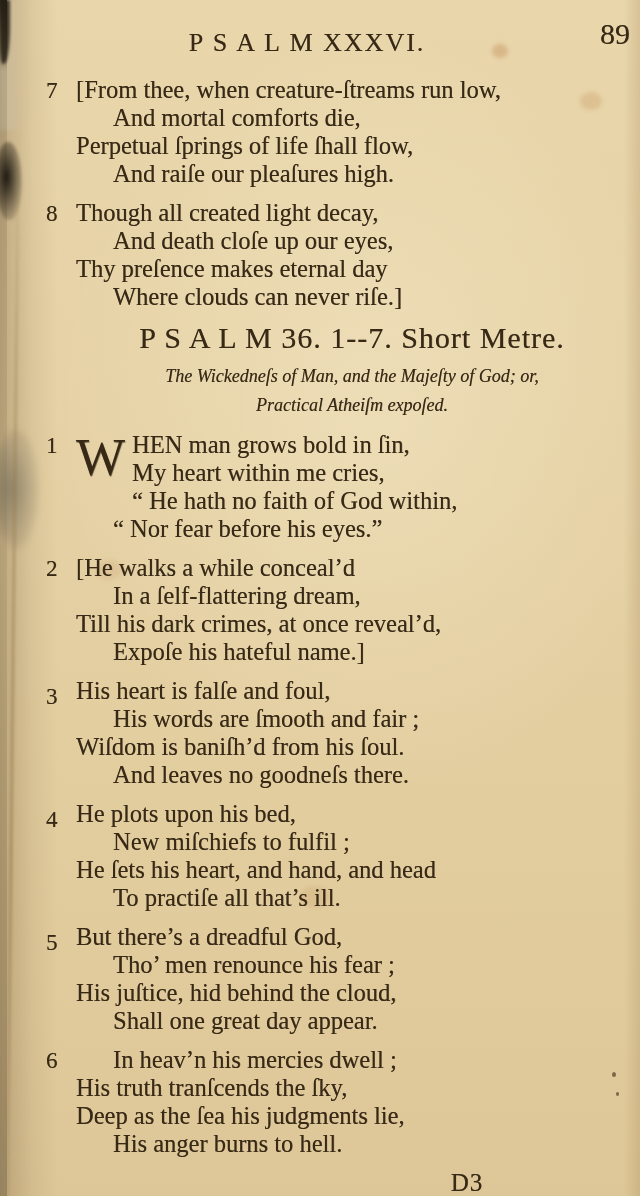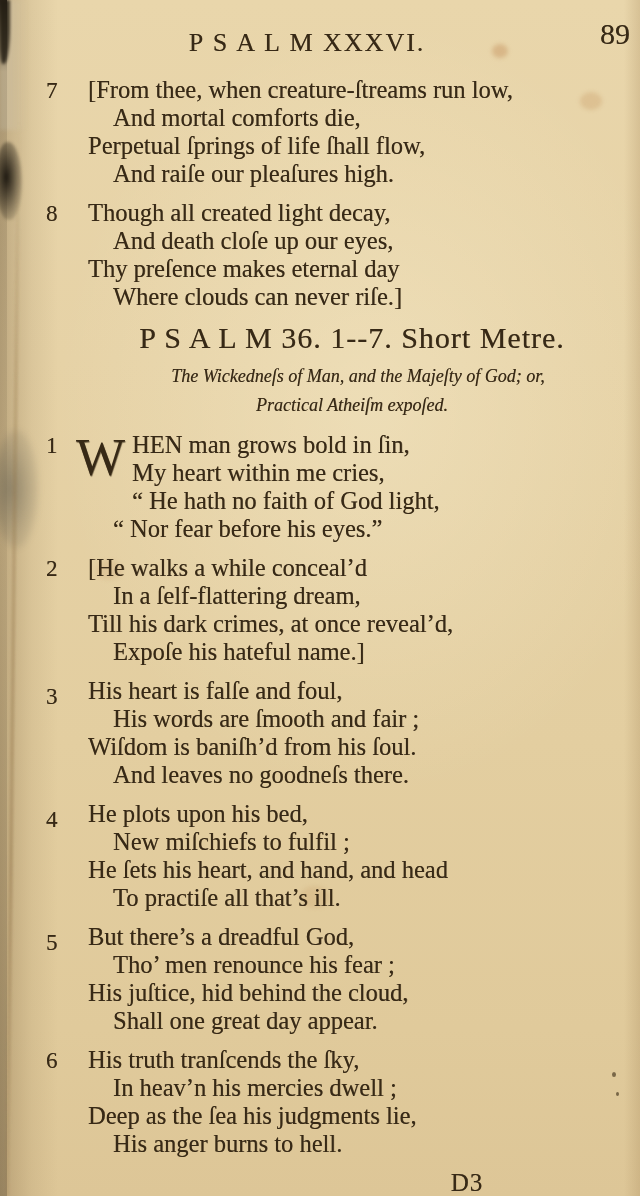--- a/index.html
+++ b/index.html
@@ -48,21 +48,21 @@
   .content { position: absolute; left: 76px; right: 12px; top: 26px;
     font-size: 24.5px; line-height: 28px;
     text-shadow: 0.3px 0.4px 0.5px rgba(52,38,18,0.55); }
   .header-row { position: relative; height: 34px; margin-bottom: 16px; }
   .running-header { margin: 0; font-size: 26px; font-weight: normal; letter-spacing: 2px;
     text-align: center; padding-right: 90px; line-height: 34px; }
   .page-number { position: absolute; right: -2px; top: -6px; font-size: 30px; }
   .stanza { position: relative; margin: 0 0 11px 0; }
   .vnum { position: absolute; left: -30px; top: 1px; font-size: 23px; }
   .vnum.descender { top: 6px; }
-  .line { white-space: nowrap; margin-left: 12px; }
+  .line { white-space: nowrap; }
   .indent { margin-left: 37px; }
   .psalm-heading { margin: 10px 0 8px 0; font-size: 30px; font-weight: normal;
     text-align: center; letter-spacing: 1px; line-height: 32px; }
   .psalm-title { font-style: italic; text-align: center; font-size: 18px;
     line-height: 29px; margin-bottom: 11px; white-space: nowrap; }
   .drop-cap { float: left; font-size: 52px; line-height: 50px; height: 56px;
     margin: 2px 7px 0 0; text-shadow: 0.6px 0.8px 0.7px rgba(52,38,18,0.6); }
   .dc-rest { margin-left: 2px; }
   .signature-row { text-align: center; padding-left: 230px; margin-top: 4px;
     font-size: 25px; letter-spacing: 1px; }
@@ -114,21 +114,21 @@
     <div class="psalm-title">
       <div class="line" style="white-space:nowrap">The Wickedneſs of Man, and the Majeſty of God; or,</div>
       <div>Practical Atheiſm expoſed.</div>
     </div>
 
     <div class="stanza">
       <span class="vnum">1</span>
       <span class="drop-cap">W</span>
       <div class="line">HEN man grows bold in ſin,</div>
       <div class="line dc-rest">My heart within me cries,</div>
-      <div class="line">“ He hath no faith of God light,</div>
+      <div class="line">“ He hath no faith of God within,</div>
       <div class="line indent">“ Nor fear before his eyes.”</div>
     </div>
 
     <div class="stanza">
       <span class="vnum">2</span>
       <div class="line">[He walks a while conceal’d</div>
       <div class="line indent">In a ſelf-flattering dream,</div>
       <div class="line">Till his dark crimes, at once reveal’d,</div>
       <div class="line indent">Expoſe his hateful name.]</div>
     </div>
@@ -152,22 +152,22 @@
     <div class="stanza">
       <span class="vnum descender">5</span>
       <div class="line">But there’s a dreadful God,</div>
       <div class="line indent">Tho’ men renounce his fear ;</div>
       <div class="line">His juſtice, hid behind the cloud,</div>
       <div class="line indent">Shall one great day appear.</div>
     </div>
 
     <div class="stanza">
       <span class="vnum">6</span>
+      <div class="line indent">In heav’n his mercies dwell ;</div>
       <div class="line">His truth tranſcends the ſky,</div>
-      <div class="line indent">In heav’n his mercies dwell ;</div>
       <div class="line">Deep as the ſea his judgments lie,</div>
       <div class="line indent">His anger burns to hell.</div>
     </div>
 
     <div class="signature-row">
       <span>D3</span>
     </div>
 
   </div>
 </div>

